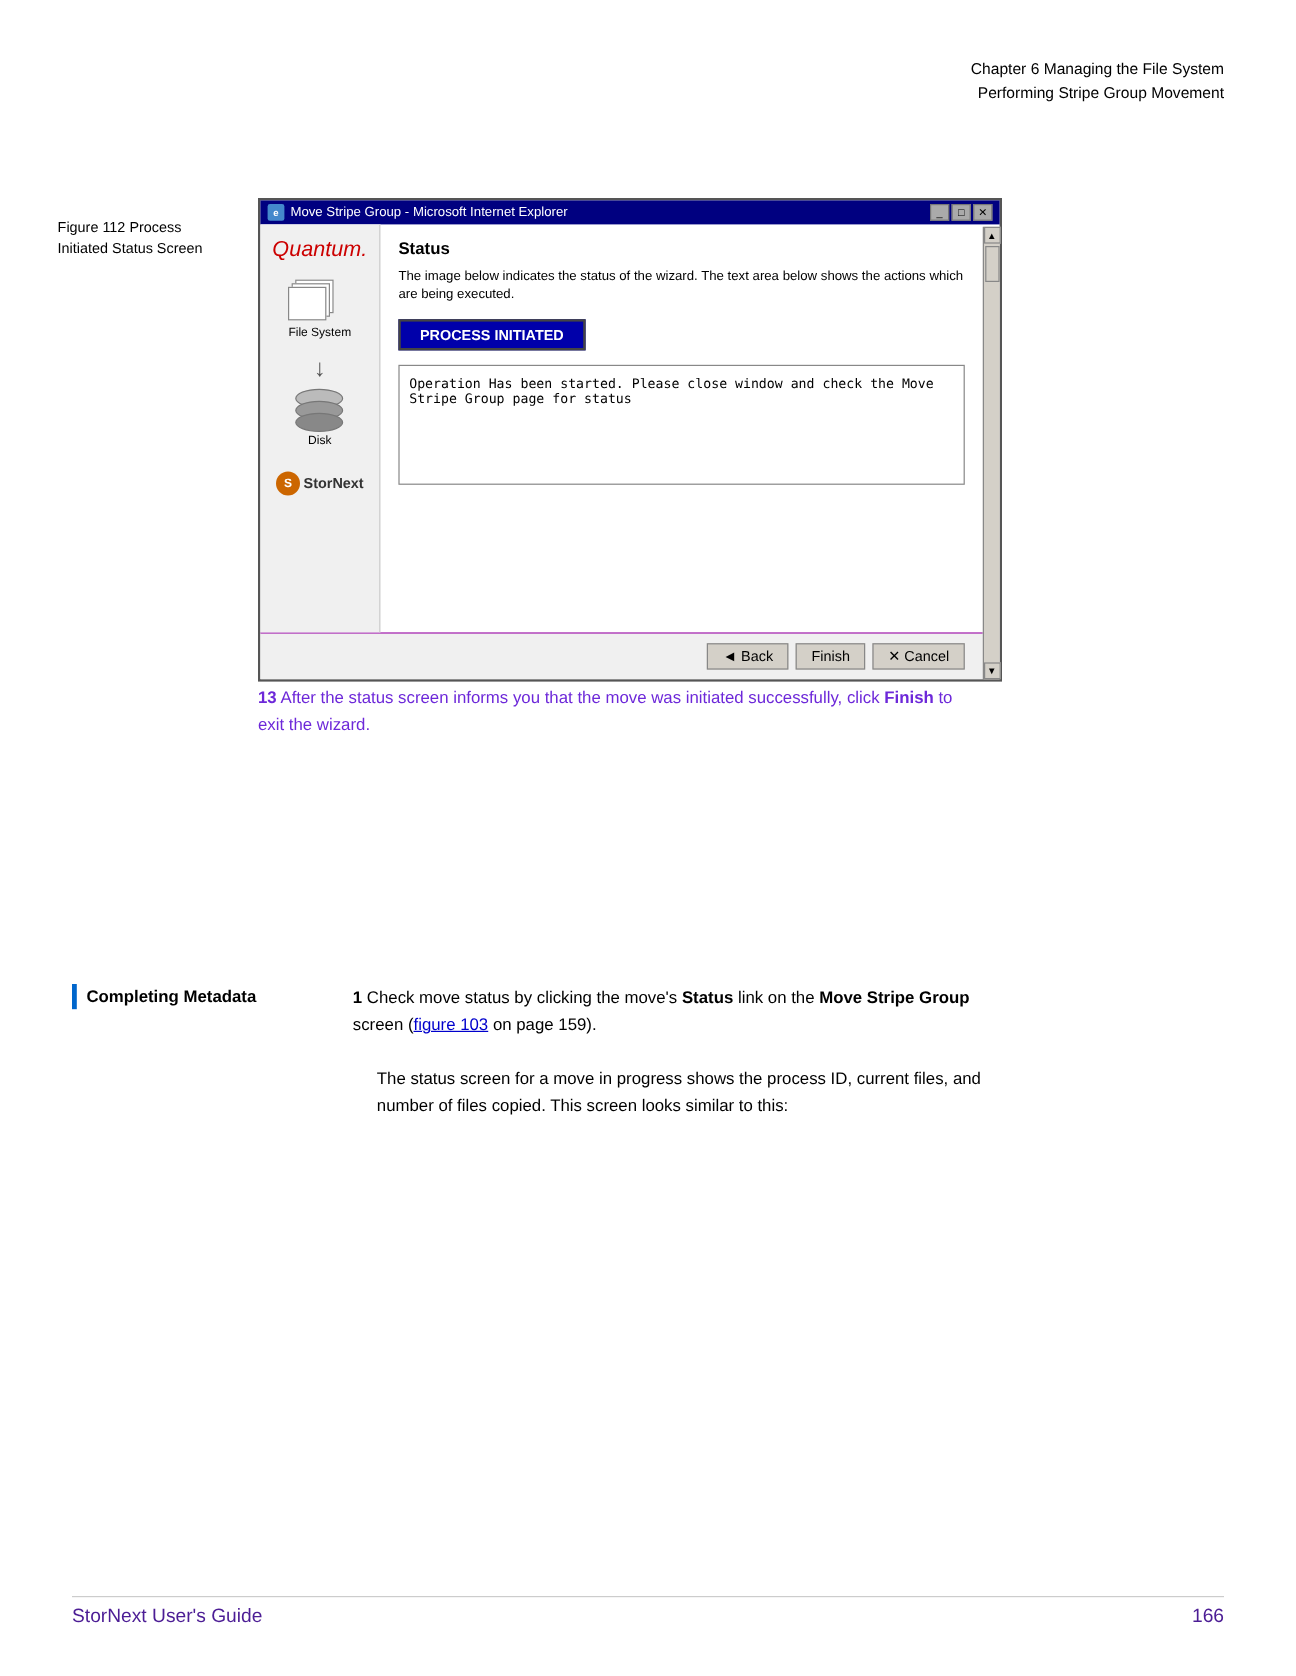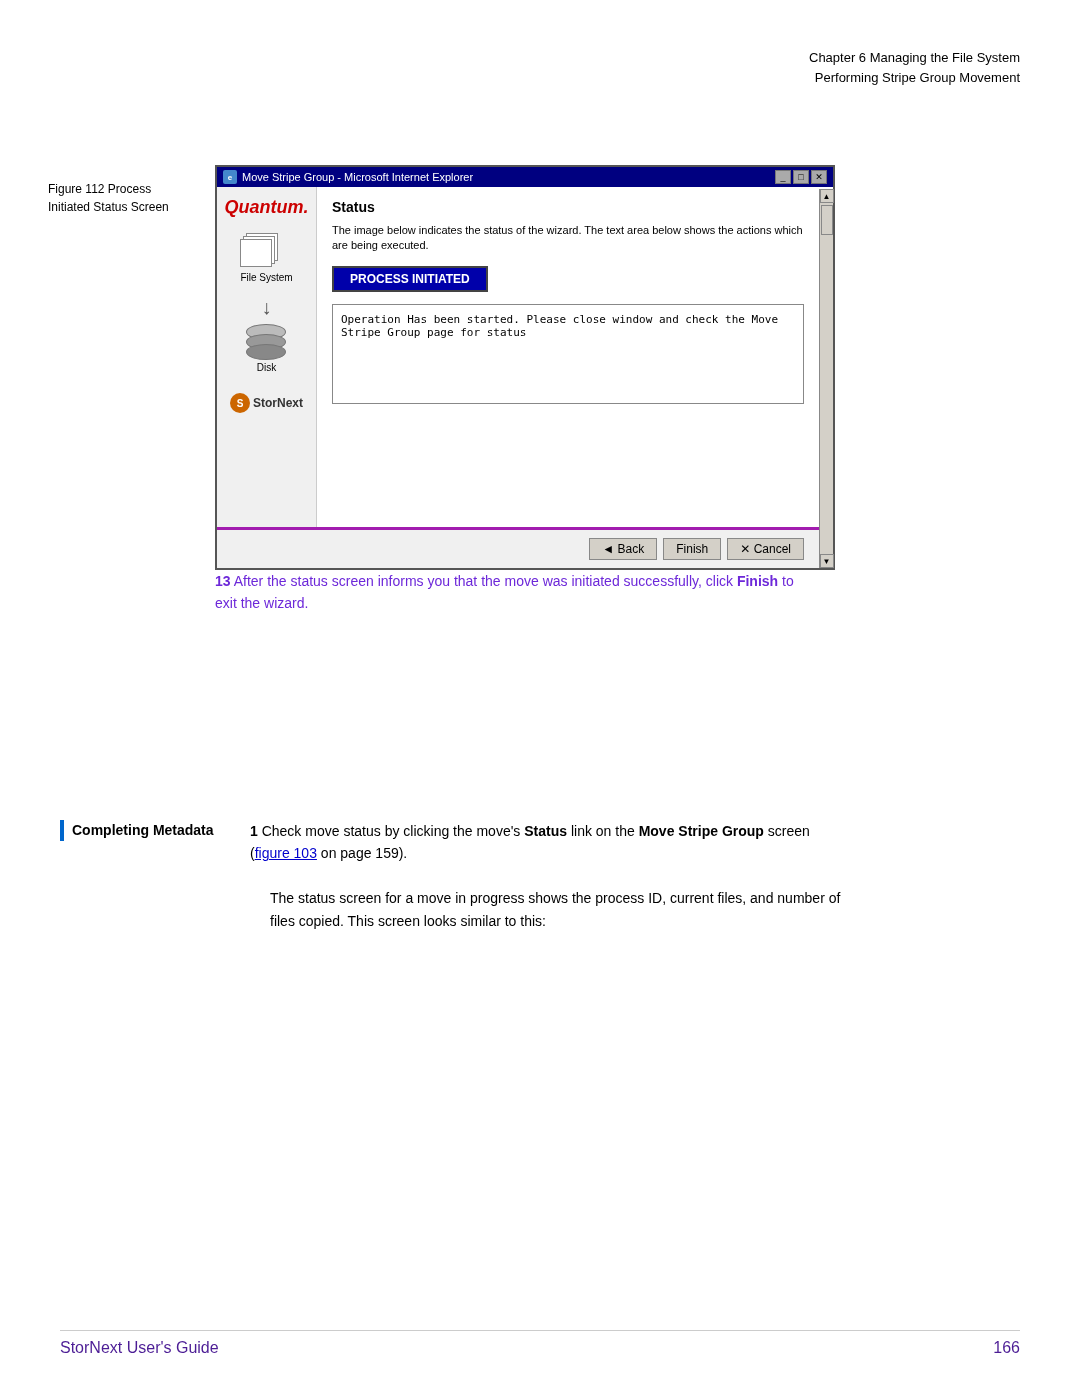--- a/index.html
+++ b/index.html
@@ -139,21 +139,21 @@
       border-right: 1px solid #ccc;
       padding: 10px 5px;
       display: flex;
       flex-direction: column;
       align-items: center;
       min-height: 340px;
     }
 
     .quantum-logo {
       font-size: 18px;
-      font-weight: bold;
+      font-weight: normal;
       color: #cc0000;
       margin-bottom: 15px;
       font-style: italic;
     }
 
     
     .filesystem-icon {
       display: flex;
       flex-direction: column;
       align-items: flex-start;
@@ -288,21 +288,21 @@
       position: relative;
     }
 
     .textarea-wrapper {
       position: relative;
     }
 
     
     .wizard-footer {
       background: #f0f0f0;
-      border-top: 3px solid #a21caf;
+      border-top: 1px solid #a21caf;
       padding: 8px 15px;
       display: flex;
       justify-content: flex-end;
       gap: 6px;
       margin-right: 14px;
     }
 
     .wizard-btn {
       padding: 3px 12px;
       font-size: 12px;
@@ -364,20 +364,21 @@
       line-height: 1.6;
       color: #000;
     }
 
     .section-intro {
       margin-bottom: 16px;
     }
 
     .step-item {
       margin-bottom: 12px;
+      margin-left: 44px;
     }
 
     .step-item .step-num {
       font-weight: bold;
     }
 
     a {
       color: #0000cc;
       text-decoration: underline;
     }

